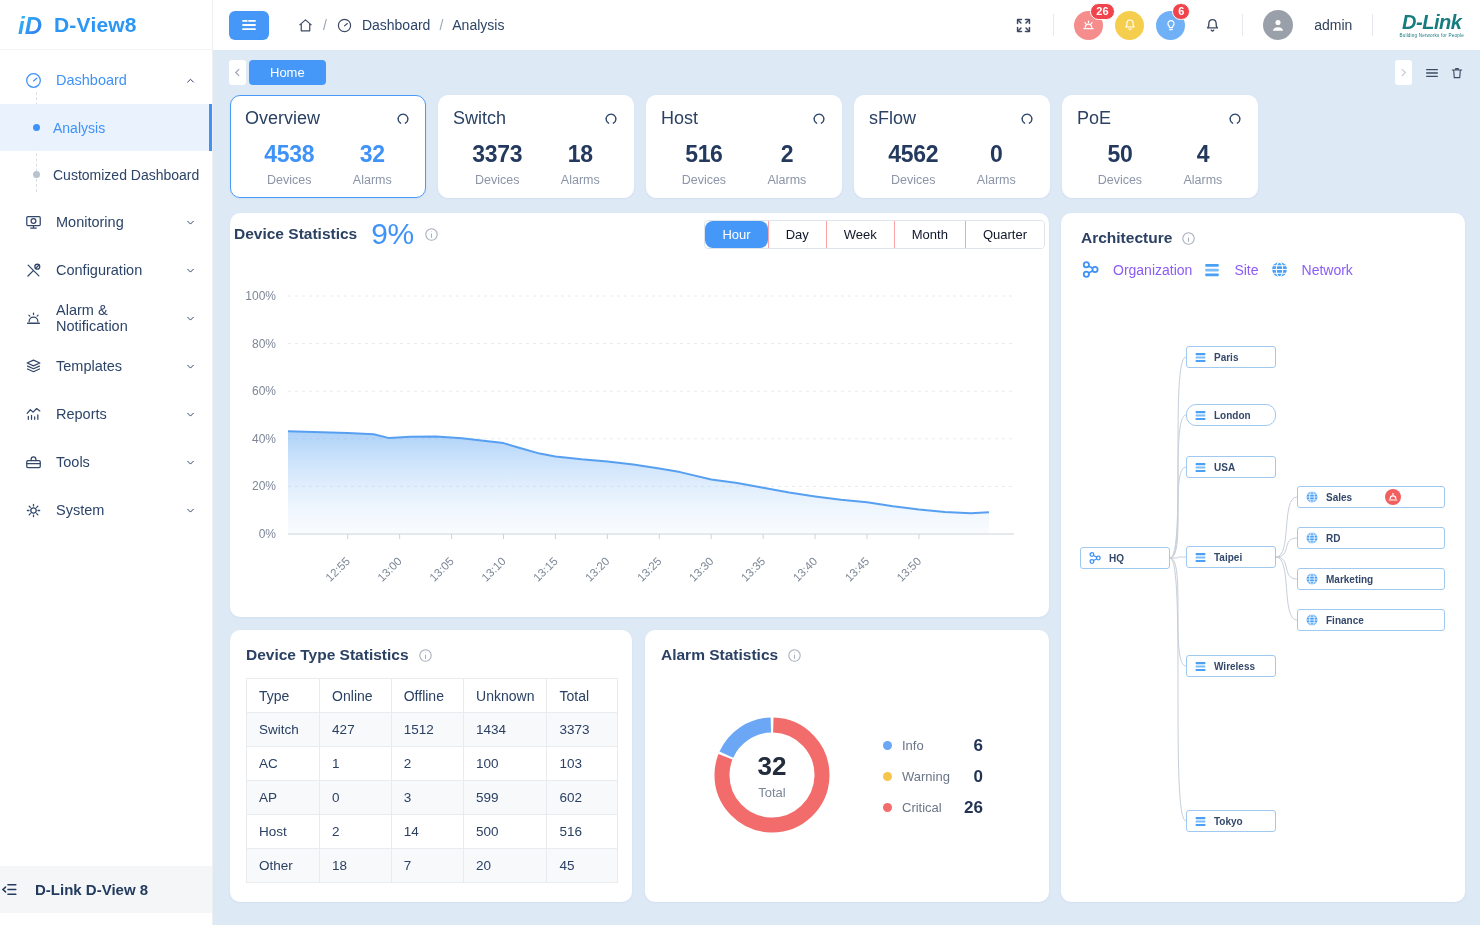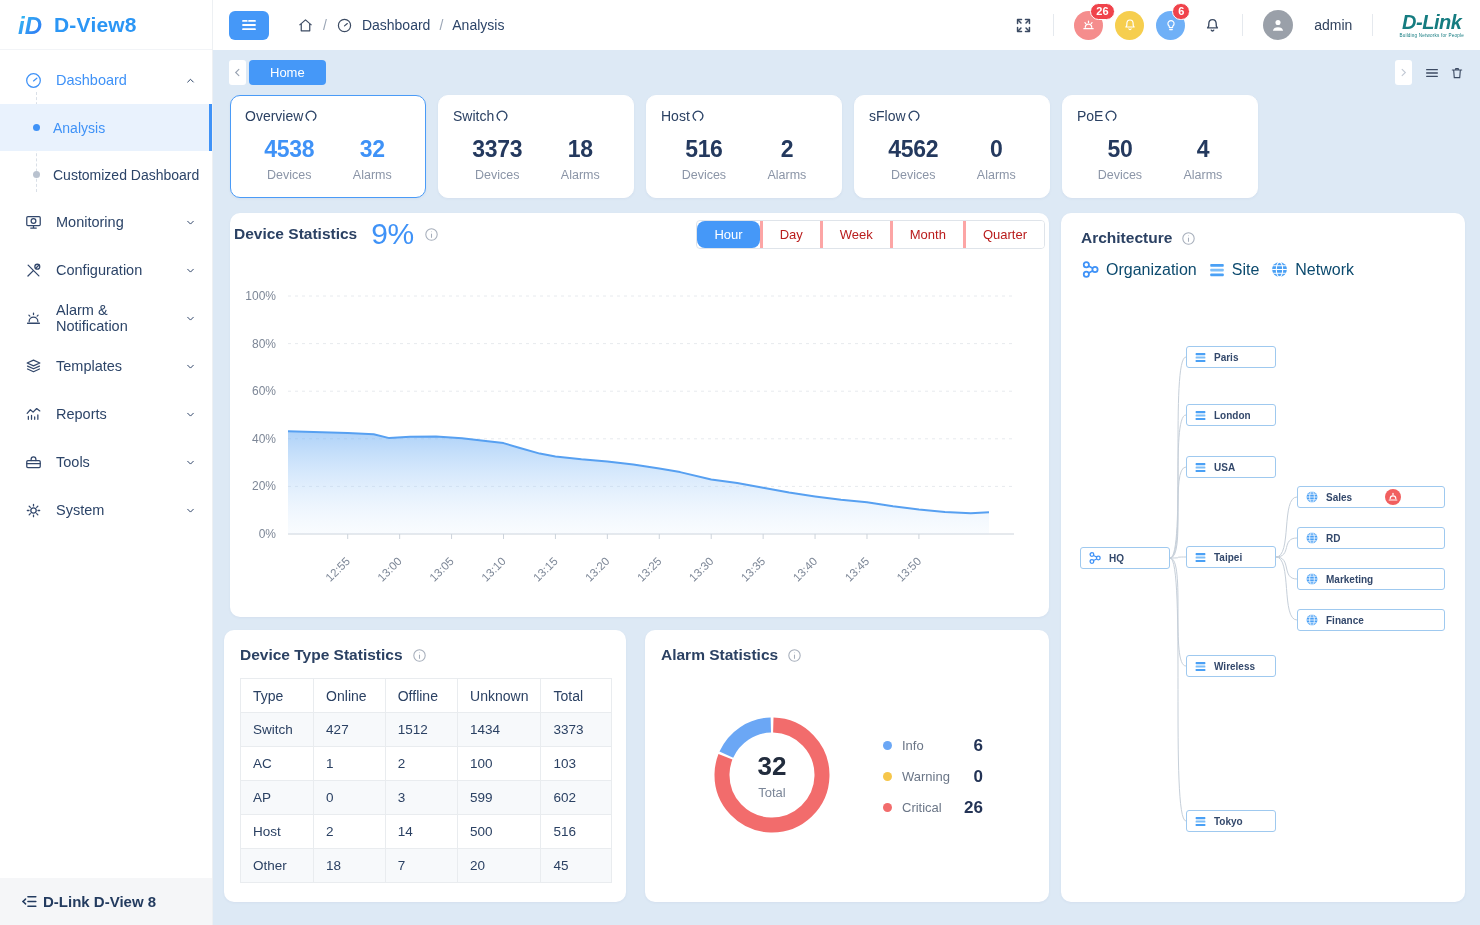--- a/index.html
+++ b/index.html
@@ -16,21 +16,21 @@
   .nav-item .nav-label{flex:1}
   .nav-item.open{color:#3f92f7}
   .nav-item.open .nav-ic svg *{stroke:#3f92f7}
   .nav-item.open .nav-chev svg *{stroke:#2c4468}
   .nav-sub{position:relative}
   .nav-sub::before{content:'';position:absolute;left:36px;top:-12px;height:calc(100% + 6px);border-left:1px dashed #d9dfe7}
   .sub-item{height:47px;display:flex;align-items:center;padding-left:33px;gap:13px;font-size:14px;color:#2c4468;position:relative;cursor:pointer}
   .sub-item .dot{width:7px;height:7px;border-radius:50%;background:#b9c2cf;position:relative;z-index:1}
   .sub-item.active{background:#e9f2fd;color:#3f92f7;border-right:3px solid #3f92f7}
   .sub-item.active .dot{background:#3f92f7}
-  .sidebar-foot{position:absolute;bottom:0;left:0;right:0;height:47px;background:#f5f6f8;display:flex;align-items:center;gap:4px;padding-left:20px;font-size:15px;font-weight:700;color:#233b5f}
+  .sidebar-foot{position:absolute;bottom:12px;left:0;right:0;height:47px;background:#f5f6f8;display:flex;align-items:center;gap:16px;font-size:15px;font-weight:700;color:#233b5f}
 
   
   .topbar{position:absolute;left:213px;top:0;width:1267px;height:50px;background:#fff;display:flex;align-items:center;padding:0 16px;gap:12px;z-index:2}
   .toggle-btn{width:40px;height:29px;background:#4598f8;border:none;border-radius:6px;display:flex;align-items:center;justify-content:center;cursor:pointer}
   .breadcrumb{display:flex;align-items:center;gap:9px;font-size:14px;color:#2c4468;margin-left:16px}
   .crumb-sep{color:#9aa5b5}
   .hspacer{flex:1}
   .hdr-divider{width:1px;height:22px;background:#e5e9ee;margin:0 8px}
   .circle-ic{width:29px;height:29px;border-radius:50%;display:flex;align-items:center;justify-content:center;position:relative;cursor:pointer}
   .circle-ic.red{background:#f58d8d}
@@ -46,44 +46,44 @@
   
   .content{position:absolute;left:213px;top:50px;width:1267px;height:875px;background:#dde9f5}
   .tabstrip{position:absolute;top:10px;left:16px;right:15px;height:25px;display:flex;align-items:center}
   .tchev{width:17px;height:25px;background:#fff;border:none;border-radius:3px;display:flex;align-items:center;justify-content:center;margin-right:3px;cursor:pointer}
   .tab-home{height:25px;background:#4598f8;color:#fff;font-size:13px;border-radius:4px;padding:0 21px;display:flex;align-items:center;cursor:pointer}
   .ts-right{margin-left:auto;display:flex;align-items:center;gap:9px}
 
   .cards{position:absolute;top:45px;left:17px;display:flex;gap:12px}
   .card{width:196px;height:103px;background:#fff;border-radius:10px;border:1px solid #fff;padding:12px 14px;box-shadow:0 1px 3px rgba(30,60,110,.05);cursor:pointer}
   .card.selected{border:1.5px solid #4a9bf7}
-  .card-head{display:flex;justify-content:flex-start;align-items:center;font-size:14px;color:#2b4163}
+  .card-head{display:flex;justify-content:space-between;align-items:center;font-size:18px;color:#2b4163}
   .metrics{display:flex;justify-content:space-around;margin-top:12px}
   .metric{text-align:center}
   .m-val{font-size:23px;font-weight:700;color:#24395e;letter-spacing:-.3px}
   .card.selected .m-val{color:#3f92f7}
   .m-lab{font-size:12.5px;color:#8b95a7;margin-top:5px}
 
   .panel{position:absolute;background:#fff;border-radius:10px;box-shadow:0 1px 3px rgba(30,60,110,.05)}
   #p-devstats{top:163px;left:17px;width:819px;height:404px;padding:4px}
   #p-arch{top:163px;left:848px;width:404px;height:689px;padding:16px 20px}
-  #p-table{top:580px;left:11px;width:402px;height:272px;padding:16px}
+  #p-table{top:580px;left:17px;width:402px;height:272px;padding:16px}
   #p-alarm{top:580px;left:432px;width:404px;height:272px;padding:16px}
 
   .panel-title{font-size:15.5px;font-weight:600;color:#2b4163;display:flex;align-items:center;gap:9px}
   .ds-head{display:flex;align-items:center}
   .ds-percent{font-size:30px;font-weight:400;color:#3f92f7;margin:0 10px 0 14px;letter-spacing:-.5px}
   .timetabs{margin-left:auto;display:flex;border:1px solid #dfe4ea;border-radius:4px;overflow:hidden;background:#fff}
-  .ttab{padding:0 17px;height:27px;display:flex;align-items:center;font-size:13px;color:#b91c1c;background:#fff;border-left:3px solid #fca5a5;cursor:pointer}
+  .ttab{padding:0 17px;height:27px;display:flex;align-items:center;font-size:13px;color:#0f172a;background:#fff;border-left:1px solid #fca5a5;cursor:pointer}
   .ttab:first-child{border-left:none}
   .ttab.active{background:#4598f8;color:#fff;border-radius:8px}
   #area-chart{position:absolute;left:0;top:68px;width:800px;height:330px}
 
   .arch-modes{display:flex;align-items:center;gap:11px;margin-top:13px}
-  .arch-mode{display:flex;align-items:center;gap:6px;font-size:16px;color:#0c4a6e;cursor:pointer}
+  .arch-mode{display:flex;align-items:center;gap:13px;font-size:14px;color:#8b5cf6;cursor:pointer}
   .tree{position:absolute;left:0;top:0;width:404px;height:689px}
   #tree-links{position:absolute;left:0;top:0;width:404px;height:689px}
   .tree-node{position:absolute;height:22px;background:#fff;border:1px solid #9fc9ef;border-radius:3px;display:flex;align-items:center;gap:7px;padding:0 7px;font-size:10px;font-weight:600;color:#33486b;cursor:pointer}
   .tn-badge{margin-left:26px;display:flex}
 
   .dt-table{margin-top:14px;border-collapse:collapse;width:372px;font-size:13.5px}
   .dt-table th,.dt-table td{border:1px solid #e9ecef;height:34px;padding:0 12px;text-align:left;font-weight:400;color:#2b4163}
   .dt-table th{font-size:14px;color:#2b4163}
   .dt-table tbody tr:nth-child(odd){background:#f7f9fb}
   .c-blue{color:#5eaaf0}
@@ -615,21 +615,21 @@
               <svg width="13" height="13" viewBox="0 0 16 16">
                 <g fill="#4aa0f5">
                   <rect x="2" y="2.6" width="12" height="2.5" rx="0.7"></rect>
                   <rect x="2" y="6.8" width="12" height="2.5" rx="0.7" fill="#7cbdf8"></rect>
                   <rect x="2" y="11" width="12" height="2.5" rx="0.7"></rect>
                 </g>
               </svg>
             </span>
             <span class="tn-label">Paris</span>
           </div>
-          <div class="tree-node" style="left: 125px; top: 191px; width: 90px;">
+          <div class="tree-node" style="left: 125px; top: 191px; width: 90px; border-radius: 10px;">
             <span class="tn-icon">
               <svg width="13" height="13" viewBox="0 0 16 16">
                 <g fill="#4aa0f5">
                   <rect x="2" y="2.6" width="12" height="2.5" rx="0.7"></rect>
                   <rect x="2" y="6.8" width="12" height="2.5" rx="0.7" fill="#7cbdf8"></rect>
                   <rect x="2" y="11" width="12" height="2.5" rx="0.7"></rect>
                 </g>
               </svg>
             </span>
             <span class="tn-label">London</span>

